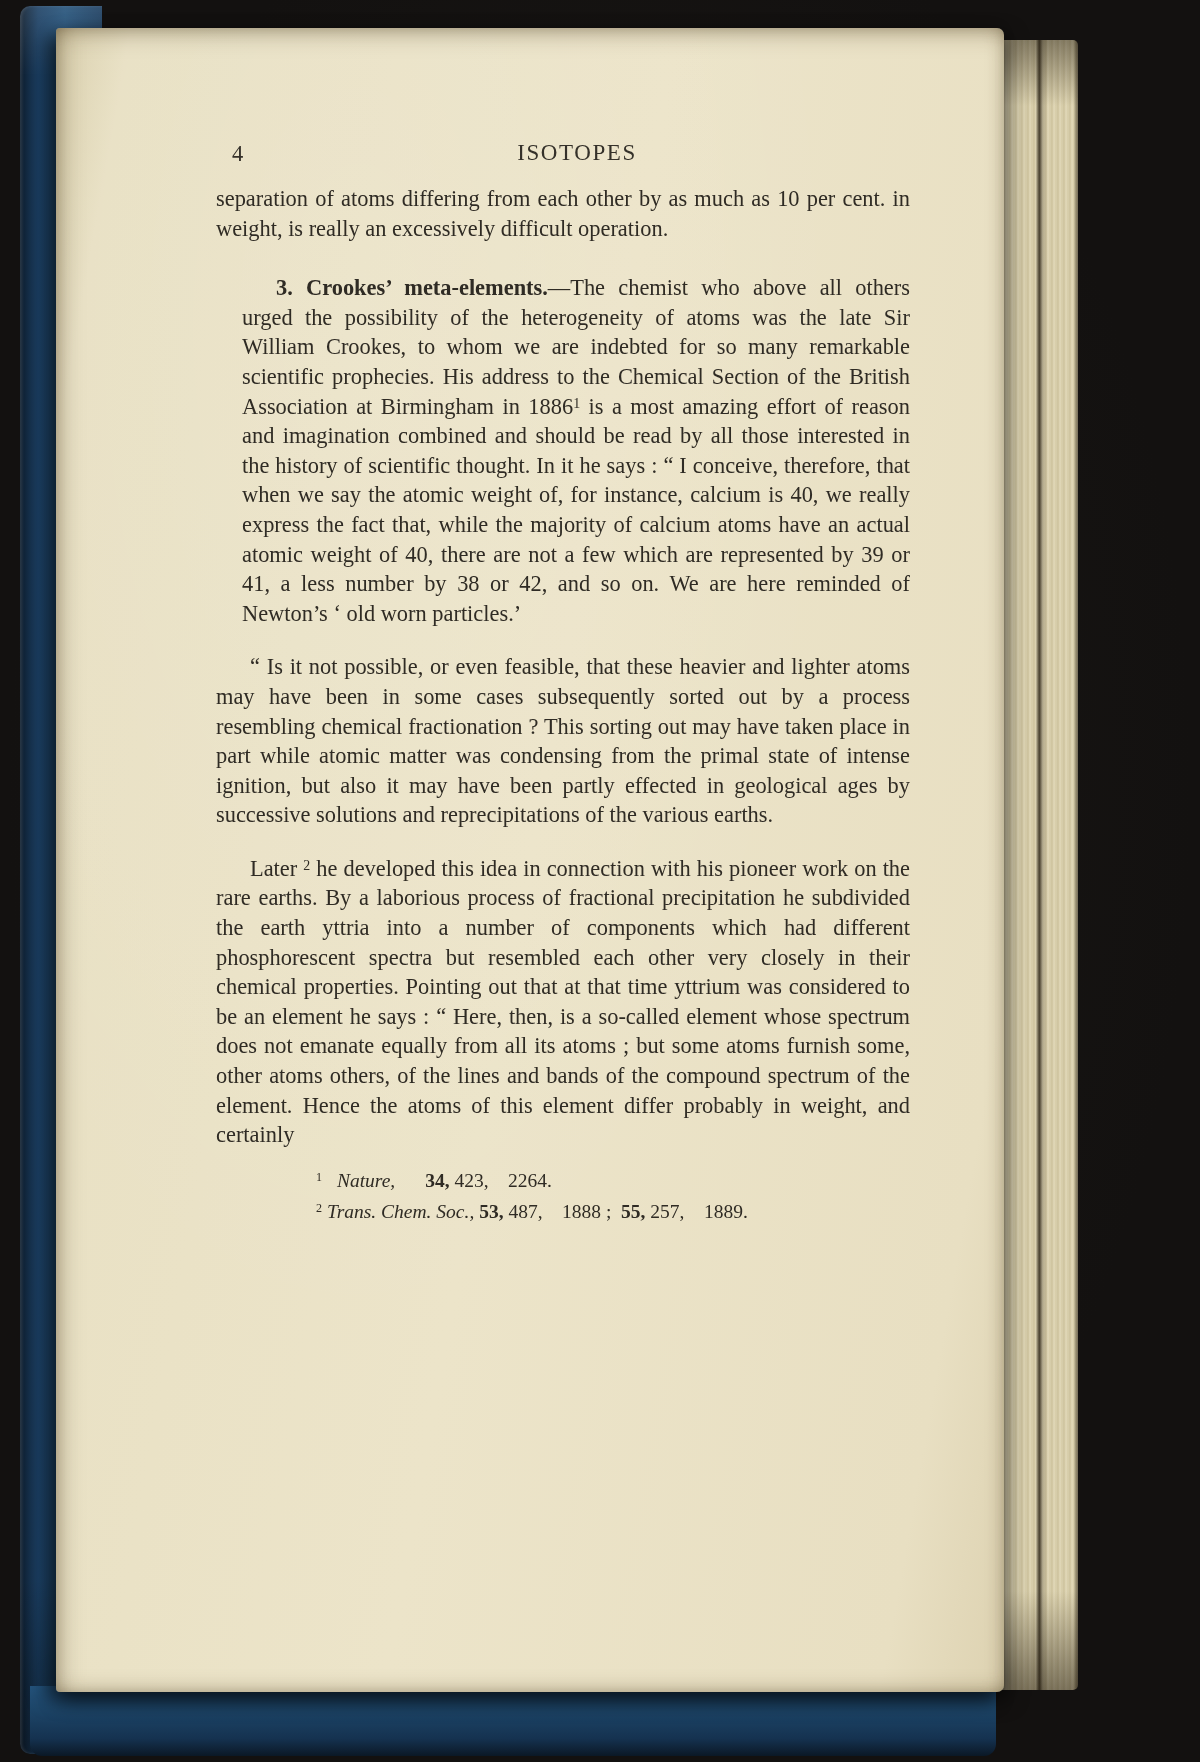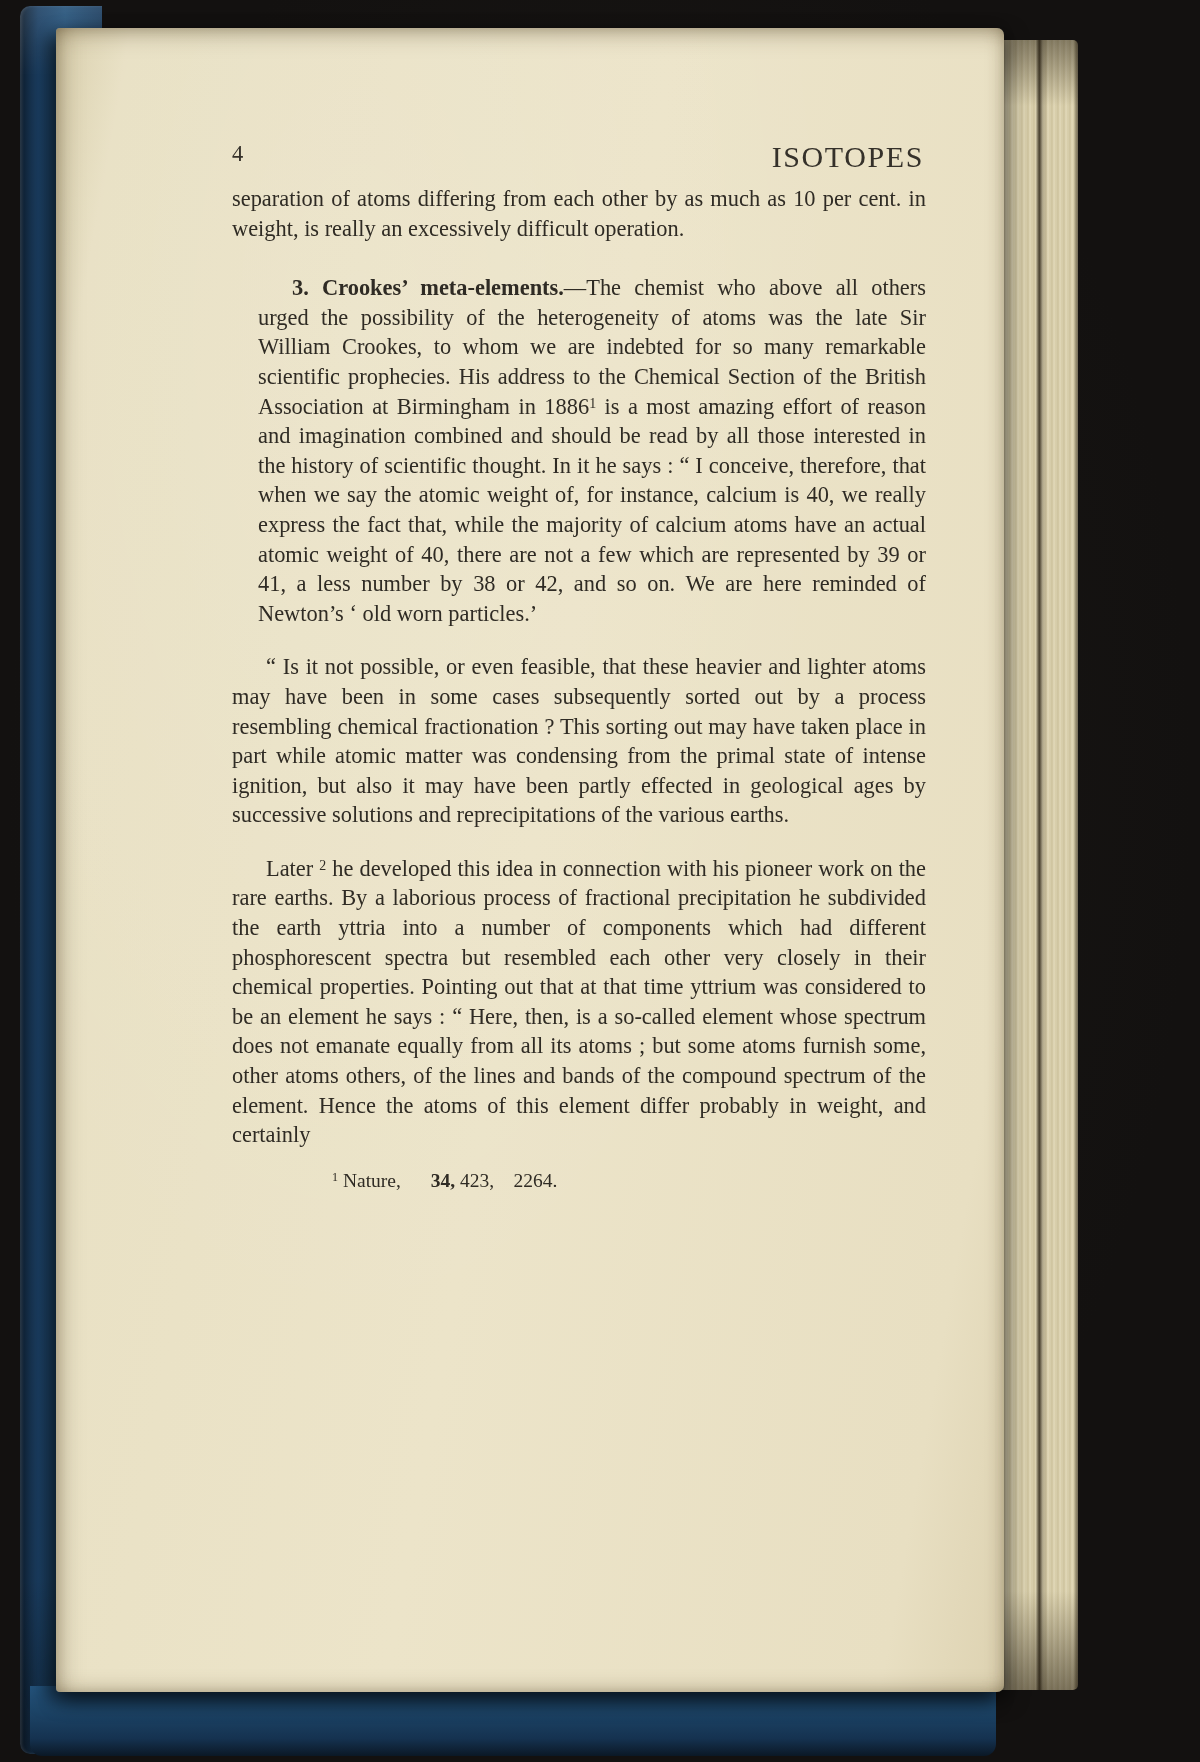--- a/index.html
+++ b/index.html
@@ -77,28 +77,28 @@
     width: 694px;
     color: #35312a;
   }
   .page-num {
     position: absolute;
     left: 2px; top: 1px;
     font-size: 22.5px;
   }
   .running-head {
     display: block;
-    text-align: right;
-    font-size: 30px;
+    text-align: center;
+    font-size: 23px;
     letter-spacing: 1.6px;
   }
 
   .body-text {
     position: absolute;
-    top: 156px; left: 176px;
+    top: 156px; left: 160px;
     width: 694px;
     font-size: 22.4px;
     line-height: 29.6px;
     text-align: justify;
     color: #2f2b24;
   }
   .para { margin: 0; }
   .para.indent { text-indent: 34px; margin-top: 24px; }
   .para.gap-before { margin-top: 30px; margin-left: 26px; }
   .body-text sup, .footnote sup {
@@ -130,17 +130,18 @@
       <span class="page-num">4</span>
       <span class="running-head">ISOTOPES</span>
     </div>
 
     <div class="body-text" id="body-text">
         <p class="para"><span>separation of atoms differing from each other by as much as 10 per cent. in weight, is really an excessively difficult operation.</span></p>
         <p class="para indent gap-before"><span style="font-weight: bold;">3. Crookes’ meta-elements.</span><span>—The chemist who above all others urged the possibility of the heterogeneity of atoms was the late Sir William Crookes, to whom we are indebted for so many remarkable scientific prophecies. His address to the Chemical Section of the British Association at Birmingham in 1886</span><sup>1</sup><span> is a most amazing effort of reason and imagination combined and should be read by all those interested in the history of scientific thought. In it he says : “ I conceive, therefore, that when we say the atomic weight of, for instance, calcium is 40, we really express the fact that, while the majority of calcium atoms have an actual atomic weight of 40, there are not a few which are represented by 39 or 41, a less number by 38 or 42, and so on. We are here reminded of Newton’s ‘ old worn particles.’</span></p>
         <p class="para indent"><span>“ Is it not possible, or even feasible, that these heavier and lighter atoms may have been in some cases subsequently sorted out by a process resembling chemical fractionation ? This sorting out may have taken place in part while atomic matter was condensing from the primal state of intense ignition, but also it may have been partly effected in geological ages by successive solutions and reprecipitations of the various earths.</span></p>
         <p class="para indent"><span>Later </span><sup>2</sup><span> he developed this idea in connection with his pioneer work on the rare earths. By a laborious process of fractional precipitation he subdivided the earth yttria into a number of components which had different phosphorescent spectra but resembled each other very closely in their chemical properties. Pointing out that at that time yttrium was considered to be an element he says : “ Here, then, is a so-called element whose spectrum does not emanate equally from all its atoms ; but some atoms furnish some, other atoms others, of the lines and bands of the compound spectrum of the element. Hence the atoms of this element differ probably in weight, and certainly</span></p>
         <div class="footnotes">
-          <div class="footnote"><sup>1</sup><span> </span><span style="">Nature,</span><span> </span><span style="font-weight: bold; margin-left: 25px;">34,</span><span> 423,  2264.</span></div>
+          <div class="footnote"><sup>1</sup><span> </span><span style="font-style: italic; margin-left: 10px;">Nature,</span><span> </span><span style="font-weight: bold; margin-left: 25px;">34,</span><span> 423,  2264.</span></div>
+          <div class="footnote"><sup>2</sup><span> </span><span style="font-style: italic;">Trans. Chem. Soc.,</span><span> </span><span style="font-weight: bold;">53,</span><span> 487,  1888 ; </span><span style="font-weight: bold;">55,</span><span> 257,  1889.</span></div>
         </div>
       </div>
   </div>
 </div>
 
 </body></html>

